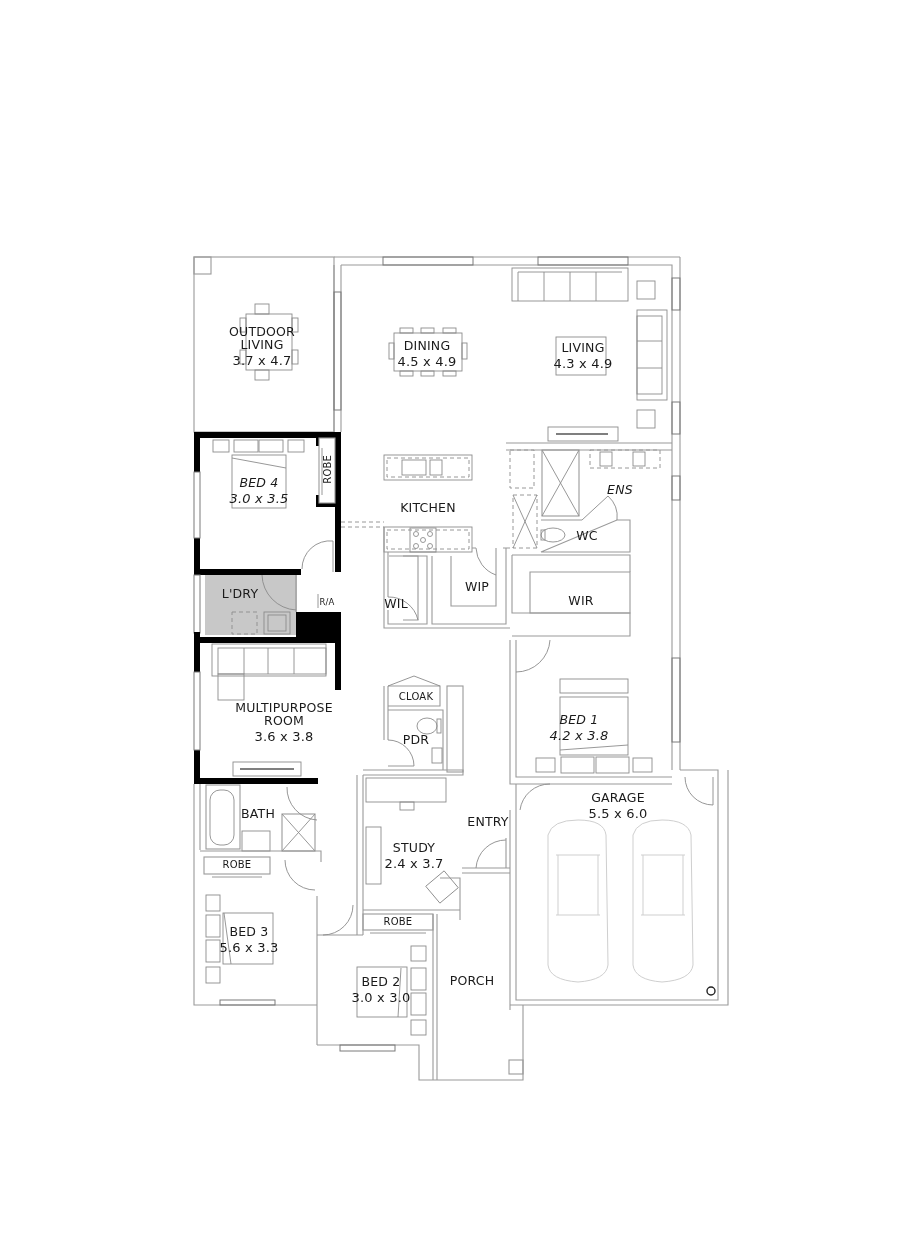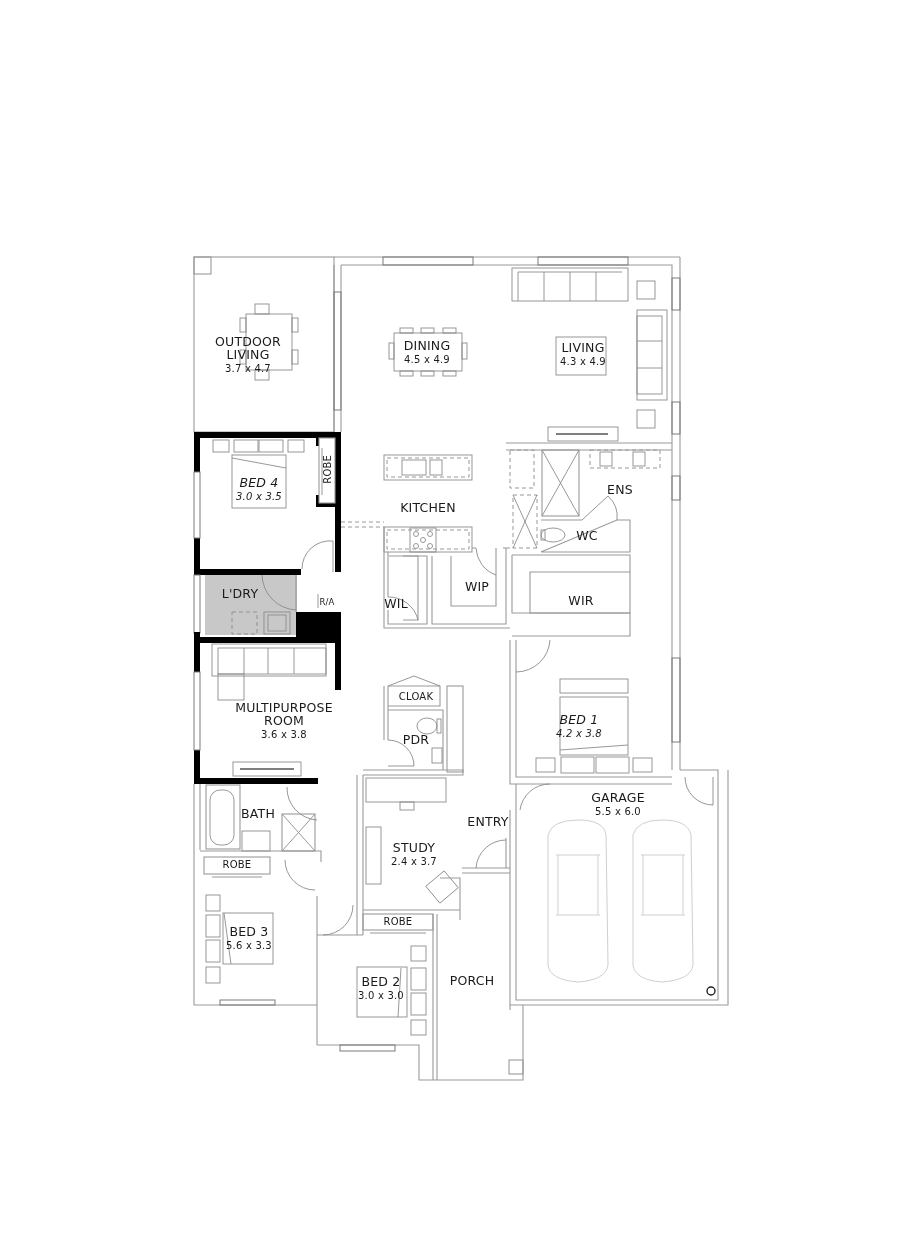--- a/index.html
+++ b/index.html
@@ -7,21 +7,21 @@
   svg.plan { position:absolute; left:0; top:0; width:901px; height:1245px; }
   .w { fill:none; stroke:#9a9a9a; stroke-width:1.1; }
   .wd { fill:none; stroke:#7a7a7a; stroke-width:1; }
   .blk { fill:#000; stroke:none; }
   .furn { fill:none; stroke:#8c8c8c; stroke-width:0.9; }
   .dash { fill:none; stroke:#8c8c8c; stroke-width:0.9; stroke-dasharray:4 3; }
   .car { fill:none; stroke:#cfcfcf; stroke-width:1; }
   .door { fill:none; stroke:#8a8a8a; stroke-width:0.9; }
   .lbl { position:absolute; color:#1a1a1a; text-align:center; white-space:nowrap; transform:translateX(-50%); line-height:1.05; letter-spacing:0.2px; }
   .lbl .name { font-size:12.5px; display:block; }
-  .lbl .dim { font-size:10px; display:block; margin-top:3px; }
+  .lbl .dim { font-size:13px; display:block; margin-top:3px; }
   .small { font-size:10px !important; }
   .vert { transform:translateX(-50%) rotate(-90deg); }
 </style>
 </head>
 <body>
 
 <svg class="plan" viewBox="0 0 901 1245" xmlns="http://www.w3.org/2000/svg">
 
   <rect x="205" y="575" width="92" height="60" fill="#c8c8c8"></rect>
 
@@ -274,21 +274,21 @@
     <line class="door" x1="713" y1="777" x2="713" y2="805"></line>
 
     <path class="car" d="M548,835 Q552,820 578,820 Q604,820 606,835 L608,965 Q606,980 578,982 Q550,980 548,965 Z"></path>
     <path class="car" d="M556,855 L600,855 M556,915 L600,915 M558,855 L558,915 M598,855 L598,915"></path>
     <path class="car" d="M633,835 Q637,820 662,820 Q688,820 691,835 L693,965 Q691,980 662,982 Q635,980 633,965 Z"></path>
     <path class="car" d="M641,855 L685,855 M641,915 L685,915 M643,855 L643,915 M683,855 L683,915"></path>
     <circle cx="711" cy="991" r="4" fill="none" stroke="#222" stroke-width="1.4"></circle>
   </g>
 </svg>
 
-<div class="lbl" style="left:248px; top:325px;margin-top:10px;">
+<div class="lbl" style="left:262px; top:325px;">
   <span class="name">OUTDOOR</span>
   <span class="name">LIVING</span>
   <span class="dim">3.7 x 4.7</span>
 </div>
 
 <div class="lbl" style="left:427px; top:339px;">
   <span class="name">DINING</span>
   <span class="dim">4.5 x 4.9</span>
 </div>
 
@@ -303,21 +303,21 @@
 </div>
 
 <div class="lbl vert" style="left:328px; top:464px;">
   <span class="name small">ROBE</span>
 </div>
 
 <div class="lbl" style="left:428px; top:501px;">
   <span class="name">KITCHEN</span>
 </div>
 
-<div class="lbl" style="left:620px; top:483px;">
+<div class="lbl" style="left:620px; top:483px;font-style:italic;">
   <span class="name">ENS</span>
 </div>
 
 <div class="lbl" style="left:587px; top:529px;">
   <span class="name">WC</span>
 </div>
 
 <div class="lbl" style="left:240px; top:587px;text-align:center;">
   <span class="name">L'DRY</span>
 </div>

